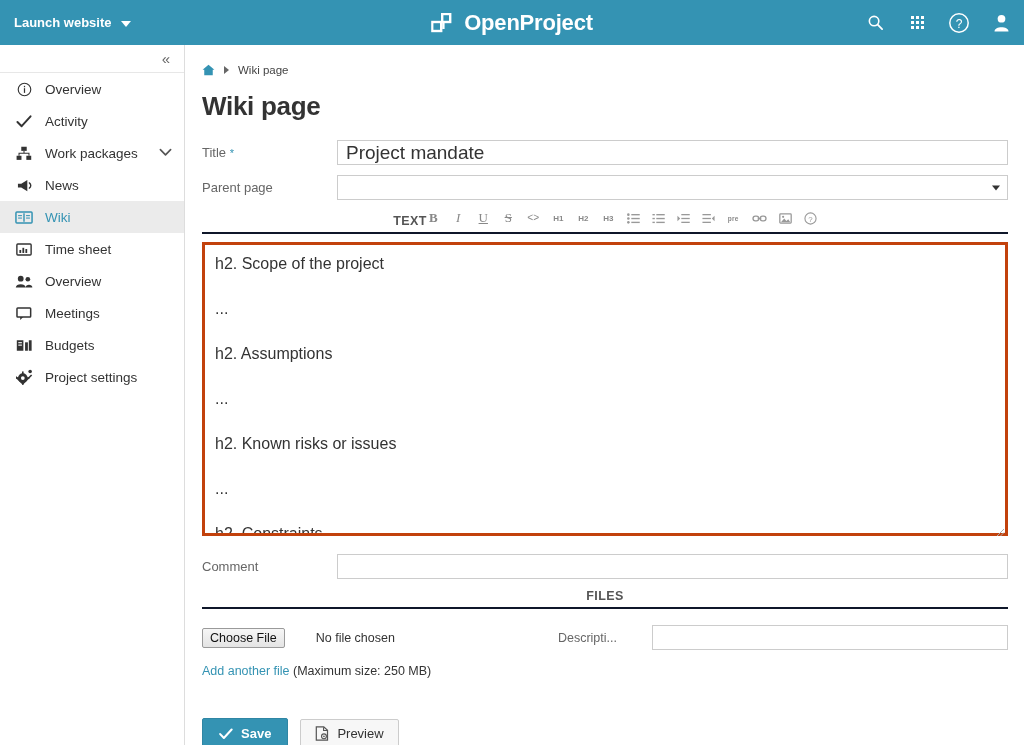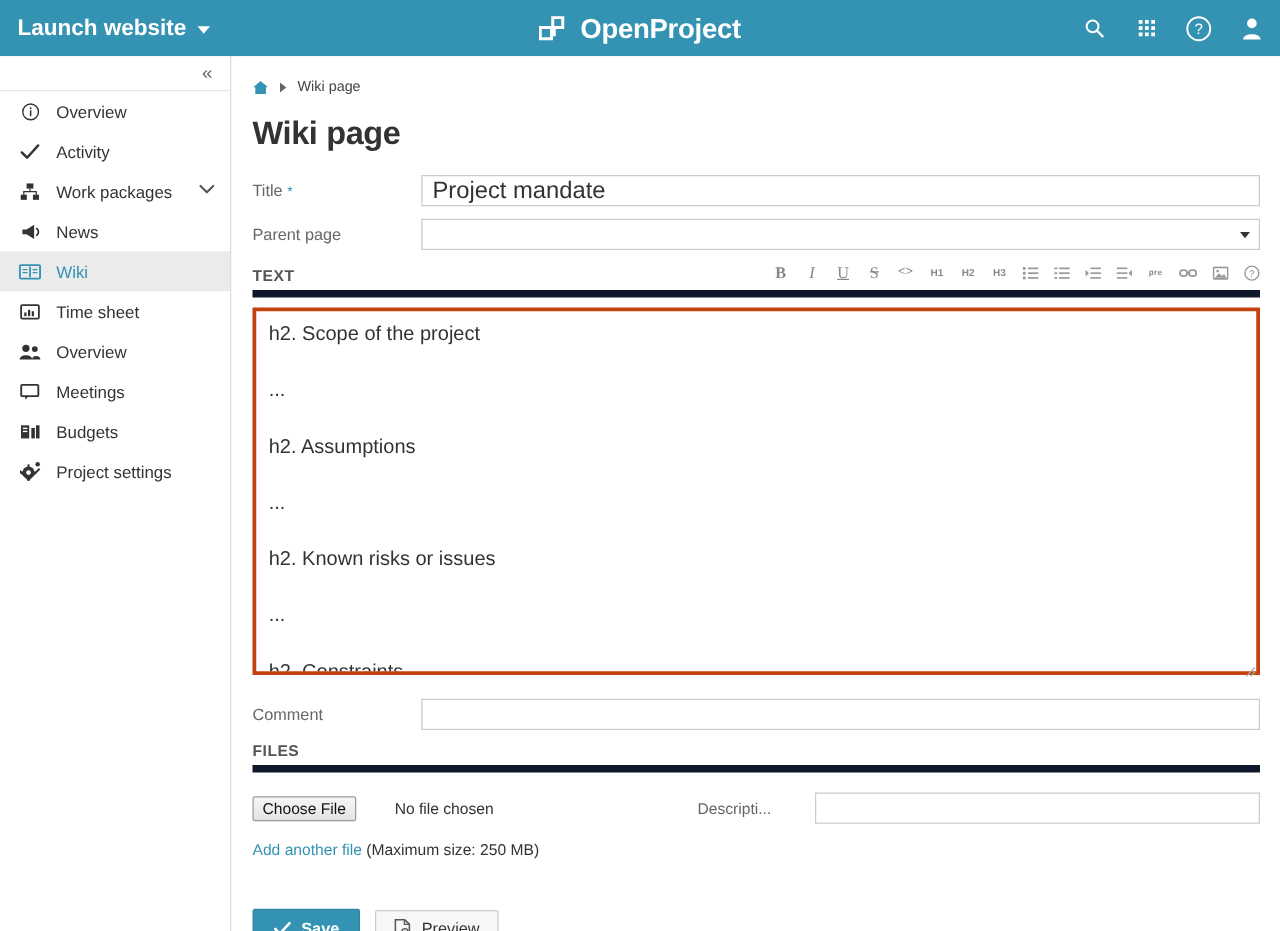--- a/index.html
+++ b/index.html
@@ -15,21 +15,21 @@
 
   
   .top-header {
     position: absolute; top: 0; left: 0;
     width: 1024px; height: 45px;
     background: #3493b3;
     display: flex; align-items: center;
   }
   .launch-website {
     display: flex; align-items: center; gap: 9px;
-    color: #ffffff; font-size: 18px; font-weight: bold;
+    color: #ffffff; font-size: 13px; font-weight: bold;
     padding-left: 14px; cursor: pointer; white-space: nowrap;
   }
   .caret-down {
     width: 0; height: 0;
     border-left: 5px solid transparent;
     border-right: 5px solid transparent;
     border-top: 6px solid #ffffff;
     margin-top: 2px;
   }
   .brand {
@@ -145,23 +145,23 @@
     position: absolute; right: 8px; top: 50%;
     transform: translateY(-50%);
     width: 0; height: 0;
     border-left: 4px solid transparent;
     border-right: 4px solid transparent;
     border-top: 5px solid #333333;
     pointer-events: none;
   }
 
   .section-bar {
-    display: flex; align-items: flex-end; justify-content: space-between;
+    display: flex; align-items: flex-end; justify-content: center;
     margin-top: 5px; padding-bottom: 4px;
-    border-bottom: 6px solid #0f172a;
+    border-bottom: 2px solid #0f172a;
   }
   .section-title {
     font-size: 12.5px; font-weight: bold; color: #555555;
     letter-spacing: 0.4px;
   }
   .toolbar { display: flex; align-items: center; gap: 12px; padding-bottom: 2px; }
   .tb-btn {
     font-size: 12px; color: #888888; cursor: pointer;
     display: flex; align-items: center; justify-content: center;
     min-width: 13px; height: 16px;

